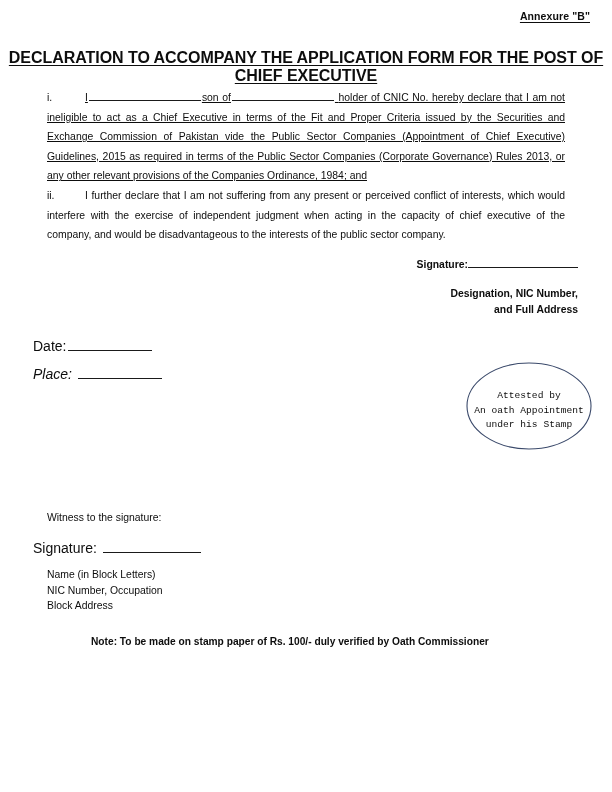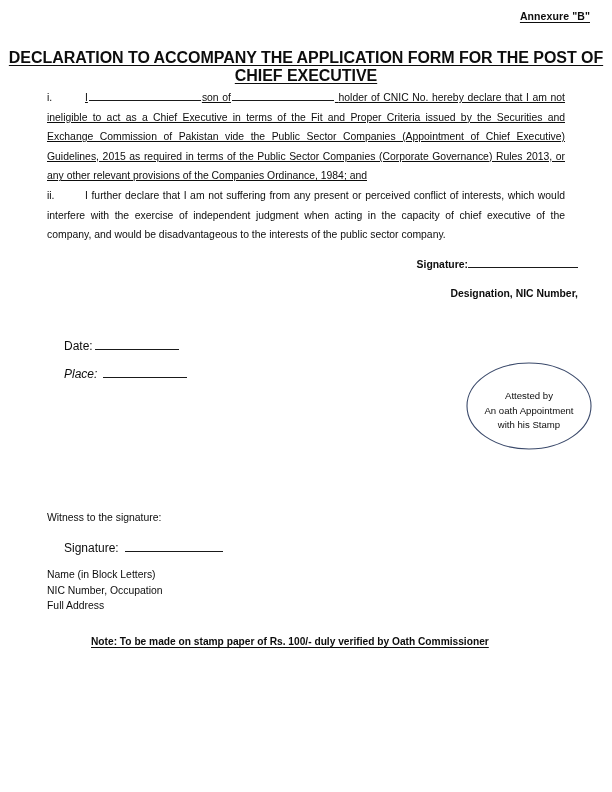--- a/index.html
+++ b/index.html
@@ -108,22 +108,22 @@
     top: 286px;
     font-size: 10.4px;
     line-height: 15.8px;
     font-weight: bold;
     text-align: right;
   }
 
   
   .field-row {
     position: absolute;
-    left: 64px;
-    font-size: 12px;
+    left: 33px;
+    font-size: 14px;
     white-space: nowrap;
     text-align: right;
   }
   #row-date  { top: 338px; }
   #row-place { top: 366px; font-style: italic; }
   .field-row .blank-field {
     display: inline-block;
     border-bottom: 1px solid #1a1a1a;
     width: 84px;
     height: 11px;
@@ -132,20 +132,21 @@
   }
   #row-place .blank-field { margin-left: 6px; }
 
   
   .attest-wrap {
     position: absolute;
     left: 466px;
     top: 362px;
     width: 126px;
     height: 88px;
+    font-family: Liberation Mono, monospace;
   }
   .attest-wrap svg {
     position: absolute;
     left: 0;
     top: 0;
   }
   .attest-text {
     position: absolute;
     left: 0;
     top: 27px;
@@ -178,21 +179,20 @@
     line-height: 15.6px;
   }
 
   
   .doc-note {
     position: absolute;
     left: 47px;
     top: 636px;
     font-size: 10.2px;
     font-weight: bold;
-    text-decoration: underline;
     text-underline-offset: 2px;
     white-space: nowrap;
     padding-left: 44px;
   }
 </style>
 </head>
 <body>
 
 <div class="page">
 
@@ -209,48 +209,49 @@
   </div>
 
   <div class="sig-right">
     <span class="sig-line-row">
       <span>Signature:</span><span class="blank-sig"></span>
     </span>
   </div>
 
   <div class="sig-addr">
     <div>Designation, NIC Number,</div>
+    <div>and Full Address</div>
   </div>
 
   <div class="field-row" id="row-date">
     <span>Date:</span><span class="blank-field"></span>
   </div>
 
   <div class="field-row" id="row-place">
     <span>Place:</span><span class="blank-field"></span>
   </div>
 
   <div class="attest-wrap">
     <svg width="126" height="88" viewBox="0 0 126 88">
       <ellipse cx="63" cy="44" rx="62" ry="43" fill="none" stroke="#3b4a6b" stroke-width="1.1"></ellipse>
     </svg>
     <div class="attest-text">
       <div>Attested by</div>
       <div>An oath Appointment</div>
-      <div>with his Stamp</div>
+      <div>under his Stamp</div>
     </div>
   </div>
 
   <div class="witness-heading">Witness to the signature:</div>
 
   <div class="field-row" id="row-witness-sig">
     <span>Signature:</span><span class="blank-field"></span>
   </div>
 
   <div class="witness-details">
     <div>Name (in Block Letters)</div>
     <div>NIC Number, Occupation</div>
-    <div>Full Address</div>
+    <div>Block Address</div>
   </div>
 
   <div class="doc-note">Note: To be made on stamp paper of Rs. 100/- duly verified by Oath Commissioner</div>
 
 </div>
 
 </body></html>

